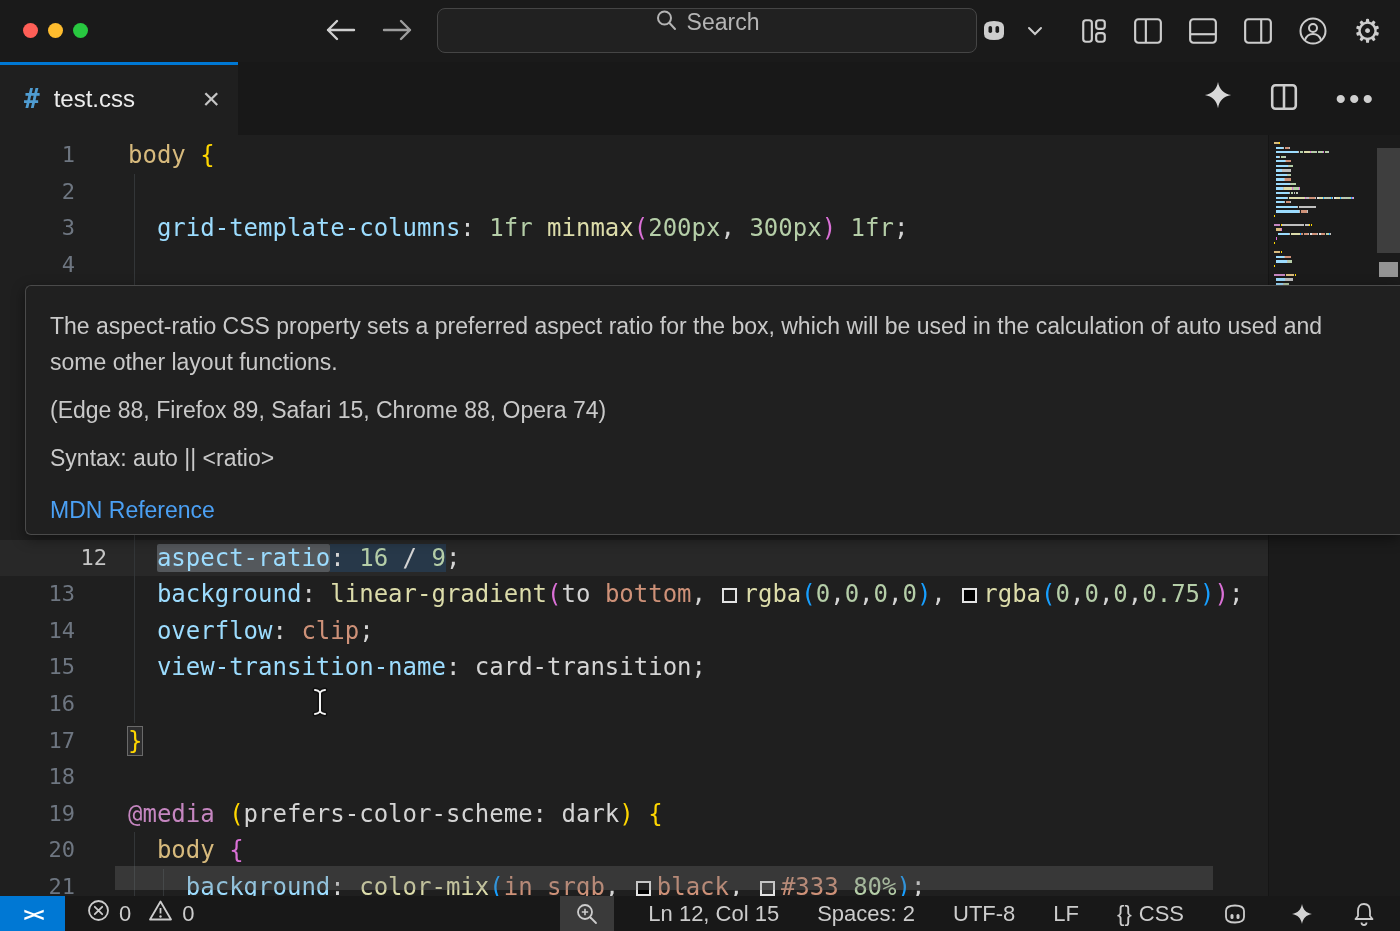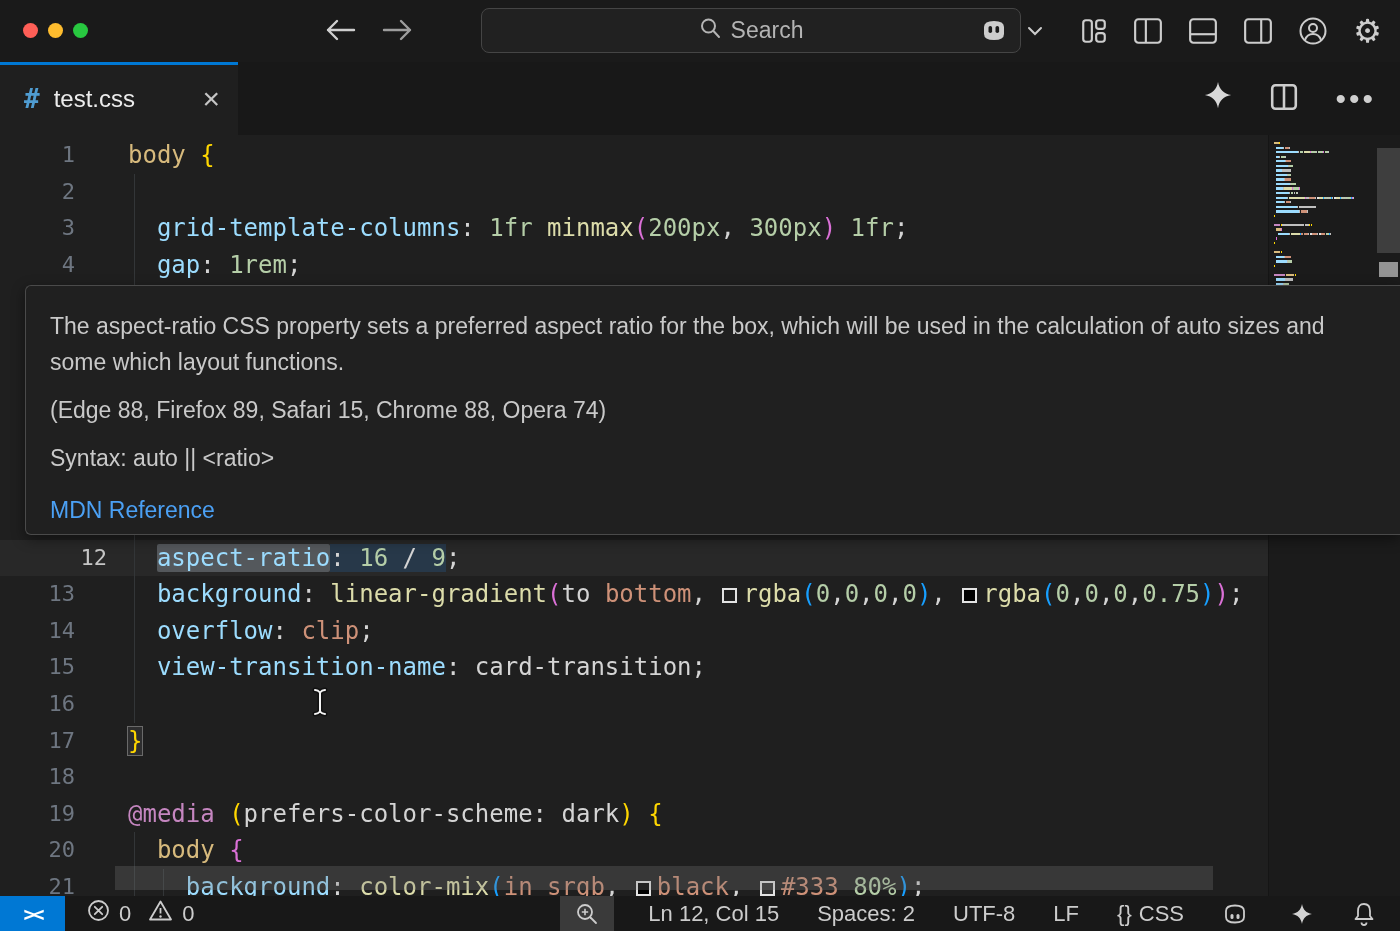--- a/index.html
+++ b/index.html
@@ -12,21 +12,21 @@
   
   .titlebar { position:absolute; left:0; top:0; width:1400px; height:62px; background:#1a1a1a; }
   .traffic { position:absolute; left:23px; top:23px; display:flex; gap:10px; }
   .tl { width:15px; height:15px; border-radius:50%; }
   .tl.red{background:#ff5f57} .tl.yellow{background:#febc2e} .tl.green{background:#28c840}
   .nav-arrows { position:absolute; left:322px; top:10px; display:flex; gap:22px; }
   .nav-btn { width:36px; height:40px; display:flex; align-items:center; justify-content:center; }
   .searchbox {
     position:absolute; left:437px; top:8px; width:540px; height:45px;
     background:#212121; border:1px solid #454545; border-radius:8px;
-    display:flex; align-items:center; justify-content:center; gap:10px; color:#b4b4b4; font-size:23px;margin-left:44px;
+    display:flex; justify-content:center; gap:10px; color:#b4b4b4; font-size:23px;
   }
   .tb-icons { position:absolute; right:18px; top:0; height:62px; display:flex; align-items:center; gap:25px; }
   .tb-icons .ic { display:flex; align-items:center; justify-content:center; height:40px; }
   
   .tabbar { position:absolute; left:0; top:62px; width:1400px; height:73px; background:#181818; }
   .tab {
     position:absolute; left:0; top:0; width:238px; height:73px; background:#1f1f1f;
     display:flex; align-items:center; padding:0 18px 0 24px; gap:14px;
   }
   .tab::before { content:""; position:absolute; left:0; top:0; width:100%; height:3px; background:#0078d4; }
@@ -189,21 +189,21 @@
       </span>
       <span class="ellipsis">•••</span>
     </div>
   </div>
 
   <div class="editor">
     <div class="code-area" id="code-lines">
         <div class="code-row"><div class="gutter">1</div><div class="ctext"><span class="tk-sel">body </span><span class="tk-b1">{</span></div></div>
         <div class="code-row"><div class="gutter">2</div><div class="guide" style="left: 134px;"></div></div>
         <div class="code-row"><div class="gutter">3</div><div class="guide" style="left: 134px;"></div><div class="ctext"><span class="tk-plain">  </span><span class="tk-prop">grid-template-columns</span><span class="tk-plain">:</span><span class="tk-plain"> </span><span class="tk-num">1fr</span><span class="tk-plain"> </span><span class="tk-fn">minmax</span><span class="tk-b2">(</span><span class="tk-num">200px</span><span class="tk-plain">,</span><span class="tk-plain"> </span><span class="tk-num">300px</span><span class="tk-b2">)</span><span class="tk-plain"> </span><span class="tk-num">1fr</span><span class="tk-plain">;</span></div></div>
-        <div class="code-row"><div class="gutter">4</div><div class="guide" style="left: 134px;"></div><div class="ctext"><span class="tk-plain">  </span><span class="tk-prop">gap</span><span class="tk-plain">:</span><span class="tk-plain"> </span><span class="tk-num">1rem</span><span class="tk-plain">;</span></div></div>
+        <div class="code-row"><div class="gutter">4</div><div class="guide" style="left: 134px;"></div></div>
         <div class="code-row"><div class="gutter"></div><div class="guide" style="left: 134px;"></div><div class="ctext"></div></div>
         <div class="code-row"><div class="gutter"></div><div class="guide" style="left: 134px;"></div><div class="ctext"></div></div>
         <div class="code-row"><div class="gutter"></div><div class="guide" style="left: 134px;"></div><div class="ctext"></div></div>
         <div class="code-row"><div class="gutter"></div><div class="guide" style="left: 134px;"></div><div class="ctext"></div></div>
         <div class="code-row"><div class="gutter"></div><div class="guide" style="left: 134px;"></div><div class="ctext"></div></div>
         <div class="code-row"><div class="gutter"></div><div class="guide" style="left: 134px;"></div><div class="ctext"></div></div>
         <div class="code-row"><div class="gutter"></div><div class="guide" style="left: 134px;"></div><div class="ctext"></div></div>
         <div class="code-row cur"><div class="gutter">12</div><div class="guide" style="left: 134px;"></div><div class="ctext"><span class="tk-plain">  </span><span class="tk-prop hl-word">aspect-ratio</span><span class="tk-plain hl-hover">:</span><span class="tk-plain hl-hover"> </span><span class="tk-num hl-hover">16</span><span class="tk-plain hl-hover"> </span><span class="tk-plain hl-hover">/</span><span class="tk-plain hl-hover"> </span><span class="tk-num hl-hover">9</span><span class="tk-plain">;</span></div></div>
         <div class="code-row"><div class="gutter">13</div><div class="guide" style="left: 134px;"></div><div class="ctext"><span class="tk-plain">  </span><span class="tk-prop">background</span><span class="tk-plain">:</span><span class="tk-plain"> </span><span class="tk-fn">linear-gradient</span><span class="tk-b2">(</span><span class="tk-plain">to </span><span class="tk-val">bottom</span><span class="tk-plain">,</span><span class="tk-plain"> </span><span class="swatch" style="background: transparent;"></span><span class="tk-fn">rgba</span><span class="tk-b3">(</span><span class="tk-num">0</span><span class="tk-plain">,</span><span class="tk-num">0</span><span class="tk-plain">,</span><span class="tk-num">0</span><span class="tk-plain">,</span><span class="tk-num">0</span><span class="tk-b3">)</span><span class="tk-plain">,</span><span class="tk-plain"> </span><span class="swatch" style="background: rgb(0, 0, 0);"></span><span class="tk-fn">rgba</span><span class="tk-b3">(</span><span class="tk-num">0</span><span class="tk-plain">,</span><span class="tk-num">0</span><span class="tk-plain">,</span><span class="tk-num">0</span><span class="tk-plain">,</span><span class="tk-num">0.75</span><span class="tk-b3">)</span><span class="tk-b2">)</span><span class="tk-plain">;</span></div></div>
         <div class="code-row"><div class="gutter">14</div><div class="guide" style="left: 134px;"></div><div class="ctext"><span class="tk-plain">  </span><span class="tk-prop">overflow</span><span class="tk-plain">:</span><span class="tk-plain"> </span><span class="tk-val">clip</span><span class="tk-plain">;</span></div></div>
@@ -256,21 +256,21 @@
           <div class="mm-row"><span class="mm-seg" style="width: 2px; background: transparent;"></span><span class="mm-seg" style="width: 9px; background: rgb(156, 220, 254);"></span><span class="mm-seg" style="width: 1px; background: rgb(191, 191, 191);"></span><span class="mm-seg" style="width: 6px; background: rgb(206, 145, 120);"></span></div>
           <div class="mm-row"><span class="mm-seg" style="width: 1px; background: rgb(255, 215, 0);"></span></div>
         </div>
       <div class="vscroll"></div>
       <div class="vmarker"></div>
     </div>
 
     <div class="hscroll"></div>
 
     <div class="tooltip">
-      <p>The aspect-ratio CSS property sets a preferred aspect ratio for the box, which will be used in the calculation of auto sizes and some which layout functions.</p>
+      <p>The aspect-ratio CSS property sets a preferred aspect ratio for the box, which will be used in the calculation of auto used and some other layout functions.</p>
       <p>(Edge 88, Firefox 89, Safari 15, Chrome 88, Opera 74)</p>
       <p>Syntax: auto || &lt;ratio&gt;</p>
       <p class="tt-link">MDN Reference</p>
     </div>
 
     <div class="mouse">
       <svg width="20" height="30" viewBox="0 0 20 30">
         <path d="M5 3 q3 0 5 2.5 q2-2.5 5-2.5 M10 5.5 v19 M5 27 q3 0 5-2.5 q2 2.5 5 2.5" stroke="#111" stroke-width="5" fill="none" stroke-linecap="round"></path>
         <path d="M5 3 q3 0 5 2.5 q2-2.5 5-2.5 M10 5.5 v19 M5 27 q3 0 5-2.5 q2 2.5 5 2.5" stroke="#f5f5f5" stroke-width="2" fill="none" stroke-linecap="round"></path>
       </svg>

